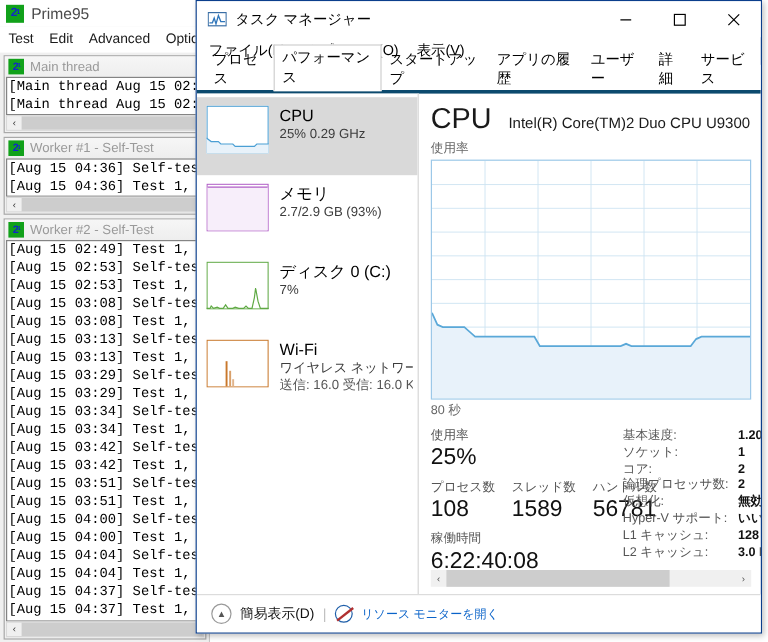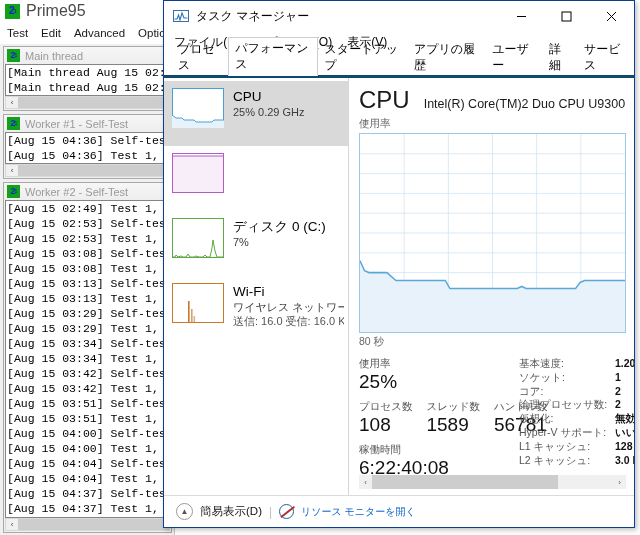--- a/index.html
+++ b/index.html
@@ -21,21 +21,21 @@
     height: 22px; display: flex; align-items: center; gap: 6px;
     padding-left: 5px; background:#ffffff;
   }
   .p95-icon {
     width: 15px; height: 15px; background: #11a11a;
     color: #1126c9; font-size: 10px; font-weight: bold;
     display: flex; align-items: center; justify-content: center;
     font-family: "Liberation Sans", sans-serif; line-height: 1;
     letter-spacing: -1px; flex: 0 0 auto;
   }
-  .p95-title-text { font-size: 16px; color: #4c4c4c; }
+  .p95-title-text { font-size: 13px; color: #4c4c4c; }
   .p95-menu {
     height: 22px; display: flex; align-items: center; gap: 13px;
     padding-left: 7px; background:#ffffff; font-size: 11.5px; color: #1a1a1a;
     white-space: nowrap; overflow: hidden;
   }
   .p95-menu span { cursor: default; }
   .p95-body { position:absolute; top:44px; left:0; right:0; bottom:0; background:#f0f0f0; padding: 2px 0 0 3px; }
 
   .mdi-win { background: #f0f0f0; border: 1px solid #a9a9a9; margin-bottom: 3px; position: relative; }
   .mdi-cap {
@@ -326,20 +326,24 @@
         </div>
 
         <div class="res-item">
           <div class="res-thumb">
             <svg viewBox="0 0 52 40" preserveAspectRatio="none">
               <rect x="0.5" y="0.5" width="51" height="39" fill="#fff" stroke="#b05cc6"></rect>
               <rect x="1" y="3" width="50" height="36" fill="#f7eefa"></rect>
               <line x1="1" y1="3" x2="51" y2="3" stroke="#b05cc6" stroke-width="1"></line>
             </svg>
           </div>
+          <div class="res-info">
+            <div class="res-name">メモリ</div>
+            <div class="res-sub">2.7/2.9 GB (93%)</div>
+          </div>
         </div>
 
         <div class="res-item">
           <div class="res-thumb">
             <svg viewBox="0 0 52 40" preserveAspectRatio="none">
               <rect x="0.5" y="0.5" width="51" height="39" fill="#fff" stroke="#5fa944"></rect>
               <polyline points="0,39 3,39 4,37 6,39 9,38 11,39 14,39 16,36 18,39 22,39 24,38 27,39 31,39 33,37 35,39 38,39 40,30 41,22 43,33 45,39 52,39" fill="none" stroke="#5fa944" stroke-width="1"></polyline>
             </svg>
           </div>
           <div class="res-info">

